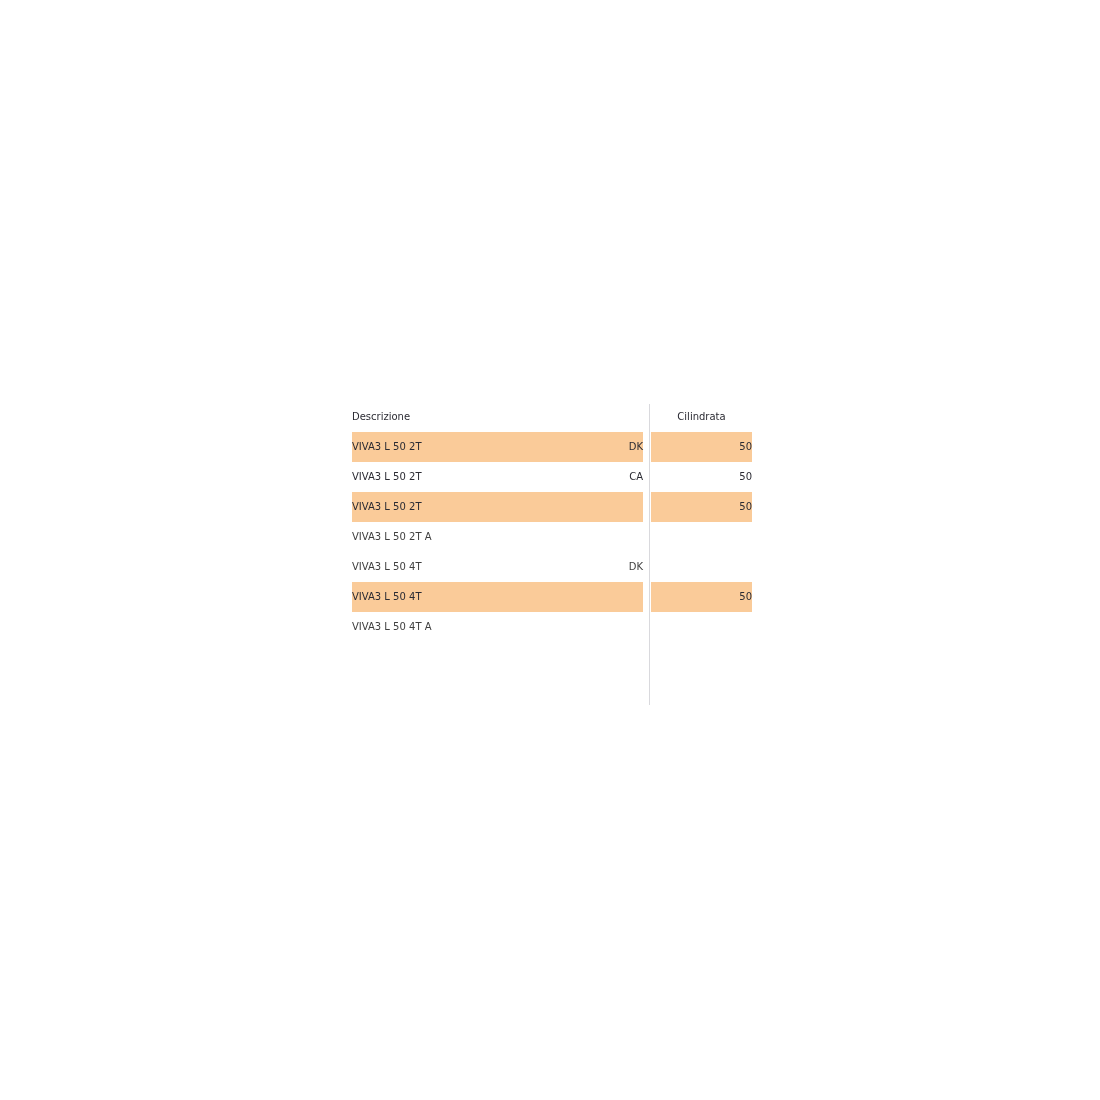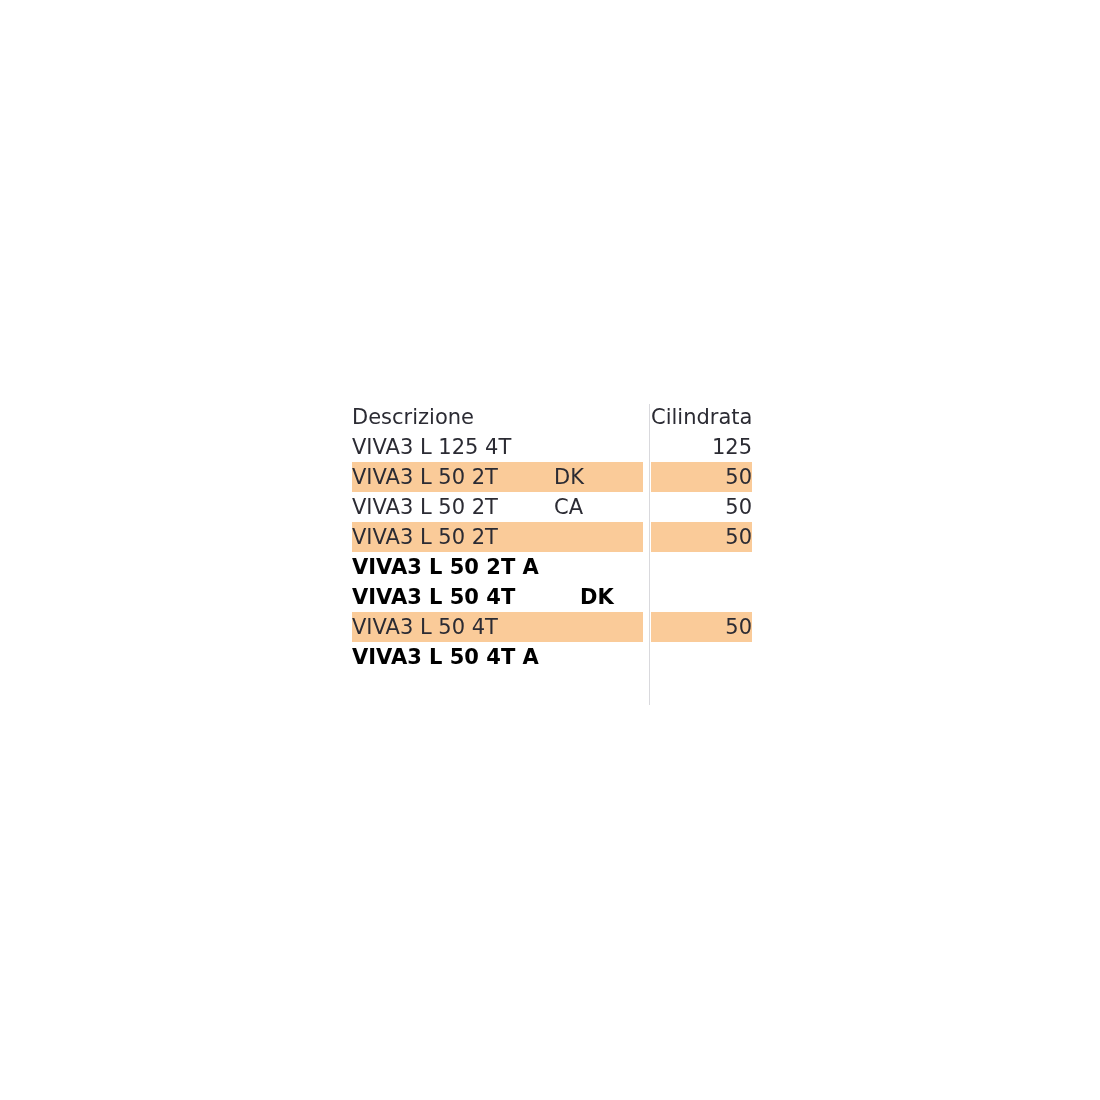--- a/index.html
+++ b/index.html
@@ -35,21 +35,21 @@
   table.data-table col.col-displ  { width: 101px; }
 
   table.data-table tr { height: 30px; }
 
   table.data-table th,
   table.data-table td {
     padding: 0;
     margin: 0;
     height: 30px;
     line-height: 30px;
-    font-size: 21px;
+    font-size: 10px;
     font-weight: normal;
     color: #2b2b33;
     vertical-align: middle;
     white-space: nowrap;
     overflow: visible;
   }
 
   
   .hdr-desc {
     text-align: left;
@@ -61,39 +61,39 @@
     text-align: center;
     padding-right: 4px;
   }
 
   
   .c-desc {
     text-align: left;
     padding-left: 4px;
   }
   .c-code {
-    text-align: left;
+    text-align: right;
     padding-left: 16px;
   }
   .c-gap { }
   .c-displ {
     text-align: right;
     padding-right: 4px;
   }
 
   
   tr.hl .c-desc,
   tr.hl .c-code,
   tr.hl .c-displ { background: #facb99; }
 
   
   tr.green .c-desc,
   tr.green .c-code {
-    color: #000000;
-    font-weight: bold;
+    color: #404040;
+    font-weight: normal;
   }
 
   
   #v-rule {
     position: absolute;
     left: 649px;
     top: 404px;
     width: 1px;
     height: 301px;
     background: #d9d9dd;
@@ -118,26 +118,20 @@
     <thead>
       <tr>
         <th class="hdr-desc">Descrizione</th>
         <th class="hdr-blank"></th>
         <th class="hdr-gap"></th>
         <th class="hdr-displ">Cilindrata</th>
       </tr>
     </thead>
 
     <tbody id="table-body">
-        <tr>
-          <td class="c-desc">VIVA3 L 125 4T</td>
-          <td class="c-code"></td>
-          <td class="c-gap"></td>
-          <td class="c-displ">125</td>
-        </tr>
         <tr class="hl">
           <td class="c-desc">VIVA3 L 50 2T</td>
           <td class="c-code">DK</td>
           <td class="c-gap"></td>
           <td class="c-displ">50</td>
         </tr>
         <tr>
           <td class="c-desc">VIVA3 L 50 2T</td>
           <td class="c-code">CA</td>
           <td class="c-gap"></td>

